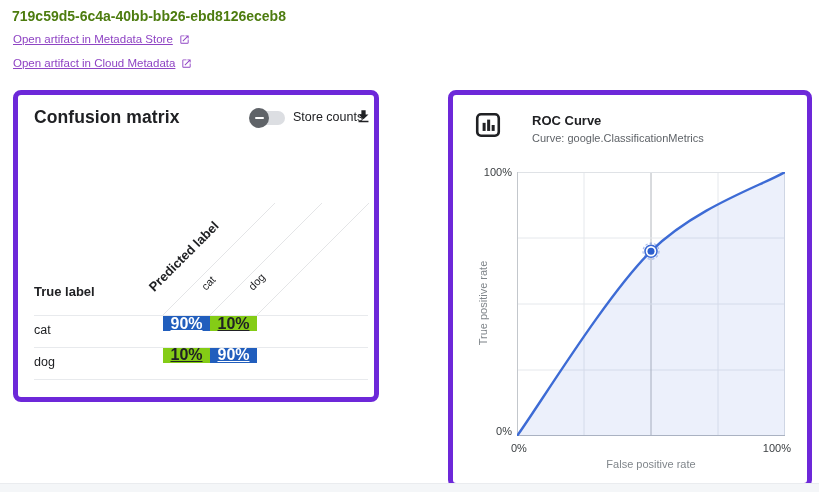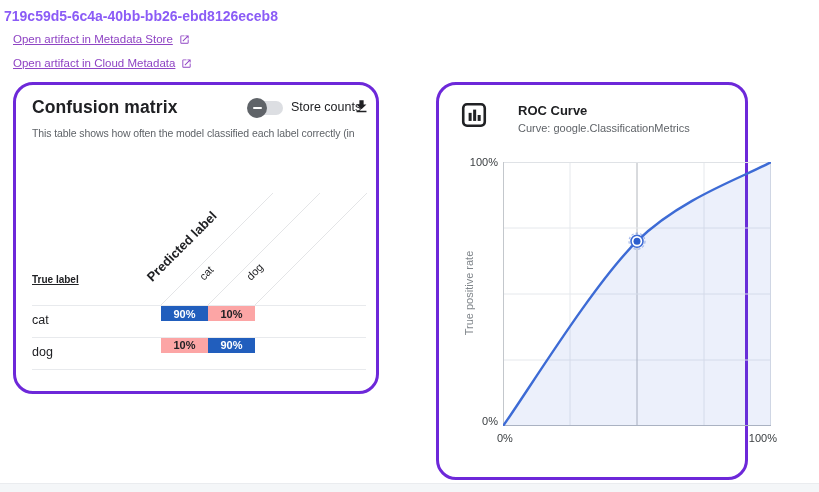--- a/index.html
+++ b/index.html
@@ -7,56 +7,56 @@
   body {
     position:relative;
     font-family:"Liberation Sans", sans-serif;
     background:#ffffff;
     color:#202124;
     overflow:hidden;
   }
   .abs { position:absolute; }
 
   
-  .page-title { left:4px; top:8px; font-size:14px; font-weight:700; color:#8b5cf6; }
+  .page-title { left:12px; top:8px; font-size:14px; font-weight:700; color:#4d7c0f; }
   .artifact-link { font-size:11.5px; color:#8F44C4; display:flex; align-items:center; gap:6px; cursor:pointer; text-decoration:none; }
   .artifact-link .lbl { text-decoration:underline; }
   .link-1 { left:13px; top:33px; }
   .link-2 { left:13px; top:57px; }
   .ext-icon svg { display:block; }
 
   
-  .card { background:#fff; border:3px solid #6d28d9; border-radius:20px; }
+  .card { background:#fff; border:5px solid #6d28d9; border-radius:8px;margin-top:8px; }
   .card-confusion { left:13px; top:82px; width:366px; height:312px; }
-  .card-roc { left:436px; top:82px; width:312px; height:398px; }
+  .card-roc { left:448px; top:82px; width:364px; height:398px; }
 
   
   .cm-title { left:16px; top:12px; font-size:17.5px; font-weight:700; letter-spacing:.1px; }
   .toggle { left:234px; top:16px; width:33px; height:14px; background:#dcdee2; border-radius:7px; cursor:pointer; }
   .toggle-knob { position:absolute; left:-3px; top:-3px; width:20px; height:20px; border-radius:50%; background:#5f6368; display:flex; align-items:center; justify-content:center; }
   .toggle-knob .dash { width:9px; height:2px; background:#fff; border-radius:1px; }
   .toggle-label { left:275px; top:15px; font-size:12.5px; color:#202124; }
   .dl-btn { left:337px; top:13px; width:18px; height:18px; cursor:pointer; }
   .cm-desc { left:16px; top:40px; font-size:10.5px; letter-spacing:-0.1px; color:#5f6368; line-height:17.5px; white-space:nowrap; }
 
   .cm-diag-svg { left:0; top:108px; pointer-events:none; }
   .diag-label { transform:rotate(-45deg); transform-origin:0 100%; white-space:nowrap; }
   .predicted-label { left:139px; top:184px; height:16px; font-size:13px; font-weight:600; }
   .diag-col { font-size:11px; color:#202124; height:13px; }
   .diag-cat { left:190px; top:185px; }
   .diag-dog { left:237px; top:185px; }
-  .true-label { left:16px; top:189px; font-size:10px; font-weight:700;text-decoration:underline; }
+  .true-label { left:16px; top:189px; font-size:13px; font-weight:700; }
 
   .row-line { left:16px; width:334px; height:1px; background:#e8eaed; }
   .rl-1 { top:220px; } .rl-2 { top:252px; } .rl-3 { top:284px; }
   .row-label { left:16px; font-size:12.5px; color:#202124; }
   .row-label-cat { top:228px; } .row-label-dog { top:260px; }
-  .cm-cell { width:47px; height:15px; display:flex; align-items:center; justify-content:center; font-size:11px; font-weight:600; }
+  .cm-cell { width:47px; height:15px; display:flex; align-items:center; justify-content:center; font-size:16px; font-weight:600;text-decoration:underline; }
   .cell-blue { background:#215EBD; color:#ffffff; }
-  .cell-gray { background:#fca5a5; color:#202124; }
+  .cell-gray { background:#84cc16; color:#202124; }
   .c-r1 { top:221px; } .c-r2 { top:252.5px; }
   .c-c1 { left:145px; } .c-c2 { left:192px; }
 
   
   .roc-icon { left:21px; top:16px; }
   .roc-title { left:79px; top:18px; font-size:13px; font-weight:700; }
   .roc-subtitle { left:79px; top:37px; font-size:11px; color:#5f6368; }
 
   .plot-wrap { left:64px; top:77px; width:268px; height:264px; }
   .tick { font-size:11px; color:#3c4043; }
@@ -104,21 +104,20 @@
   </div>
   <div class="abs toggle-label">Store counts</div>
 
   <div class="abs dl-btn">
     <svg width="17" height="17" viewBox="0 0 24 24" fill="#202124">
         <path d="M5 20h14v-2H5v2zM19 9h-4V3H9v6H5l7 7 7-7z"></path>
       </svg>
   </div>
 
   <div class="abs cm-desc">
-    <div>This table shows how often the model classified each label correctly (in</div>
   </div>
 
   <svg class="abs cm-diag-svg" width="366" height="112" viewBox="0 0 366 112">
     <line x1="145" y1="112" x2="257" y2="0" stroke="#e4e5e7" stroke-width="1"></line>
     <line x1="192" y1="112" x2="304" y2="0" stroke="#e4e5e7" stroke-width="1"></line>
     <line x1="239" y1="112" x2="351" y2="0" stroke="#e4e5e7" stroke-width="1"></line>
   </svg>
 
   <div class="abs diag-label predicted-label">Predicted label</div>
   <div class="abs diag-label diag-col diag-cat">cat</div>
@@ -148,20 +147,21 @@
     </svg>
   </div>
   <div class="abs roc-title">ROC Curve</div>
   <div class="abs roc-subtitle">Curve: google.ClassificationMetrics</div>
 
   <div class="abs tick ytick-100">100%</div>
   <div class="abs tick ytick-0">0%</div>
   <div class="abs tick xtick-0">0%</div>
   <div class="abs tick xtick-100">100%</div>
   <div class="abs axis-title y-axis-title">True positive rate</div>
+  <div class="abs axis-title x-axis-title">False positive rate</div>
 
   <div class="abs plot-wrap">
     <svg id="rocplot" width="268" height="264" viewBox="0 0 268 264">
         <line x1="67" y1="0" x2="67" y2="264" stroke="#e5e8ec" stroke-width="1"></line>
         <line x1="0" y1="198" x2="268" y2="198" stroke="#e5e8ec" stroke-width="1"></line>
         <line x1="134" y1="0" x2="134" y2="264" stroke="#b2b6bc" stroke-width="1"></line>
         <line x1="0" y1="132" x2="268" y2="132" stroke="#e5e8ec" stroke-width="1"></line>
         <line x1="201" y1="0" x2="201" y2="264" stroke="#e5e8ec" stroke-width="1"></line>
         <line x1="0" y1="66" x2="268" y2="66" stroke="#e5e8ec" stroke-width="1"></line>
         <rect x="0.5" y="0.5" width="267" height="263" fill="none" stroke="#dfe2e6"></rect>

